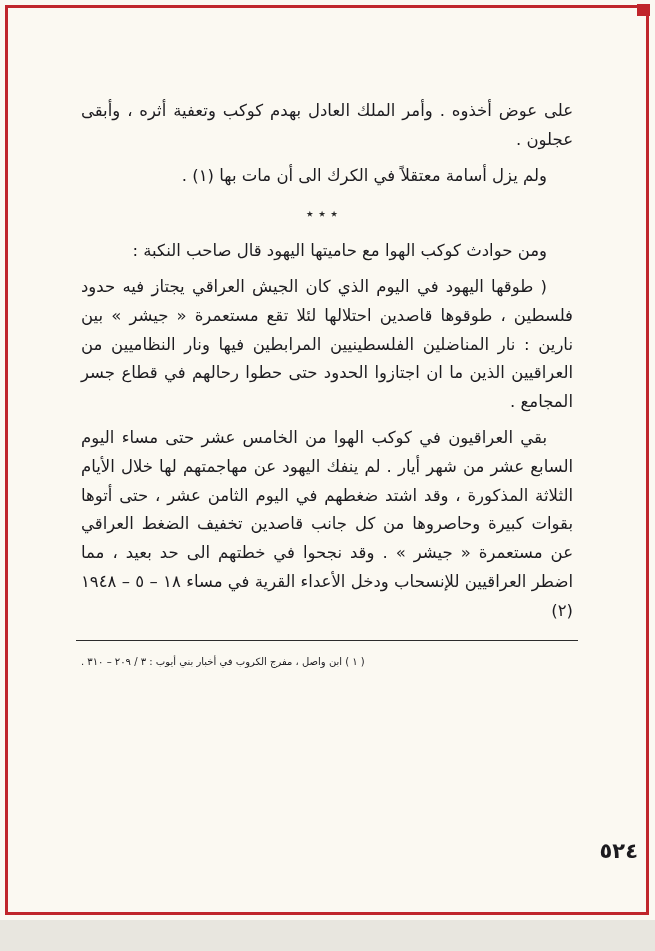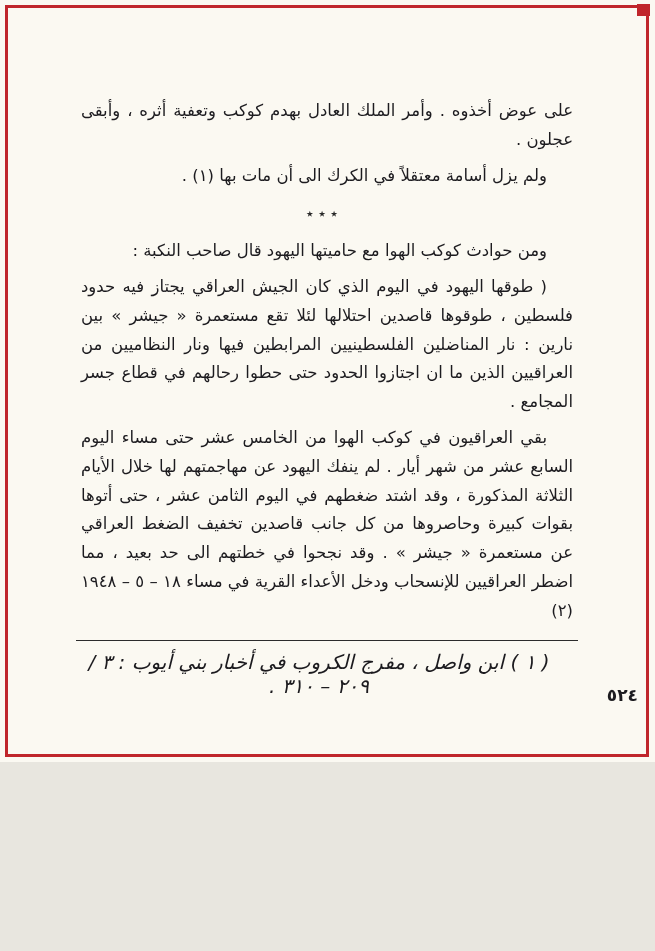--- a/index.html
+++ b/index.html
@@ -4,21 +4,21 @@
 <style>
   * { box-sizing: border-box; }
   html, body { margin: 0; padding: 0; }
   body {
     width: 655px; height: 951px;
     background: #e8e6df;
     font-family: "DejaVu Sans", sans-serif;
   }
   .page {
     position: relative;
-    width: 655px; height: 762px;
+    width: 655px; height: 920px;
     background: #fbf9f2;
     overflow: hidden;
     color: #1c1b1f;
     direction: rtl;
   }
   
   .frame {
     position: absolute;
     top: 5px; left: 5px; right: 6px; bottom: 5px;
     border: 3px solid #c0262c;
@@ -51,31 +51,30 @@
     margin: 9px 0;
     color: #2a2a2a;
   }
   .footnote-rule {
     border: none;
     border-top: 1.6px solid #2c2c2c;
     width: 502px;
     margin: 14px -5px 9px 0;
   }
   .footnotes {
-    font-size: 20px;
+    font-size: 10px;
     line-height: 24px;
     padding-right: 16px;
-    text-align: center;
-    font-style: italic;
+    text-align: left;
   }
   .footnotes p { margin: 0; }
   .page-number {
     position: absolute;
     right: 17px; bottom: 57px;
-    font-size: 17px;
+    font-size: 21px;
     font-weight: bold;
     letter-spacing: 2px;
   }
 </style>
 </head>
 <body>
 
 <div class="page">
 
   <div class="frame"></div>

